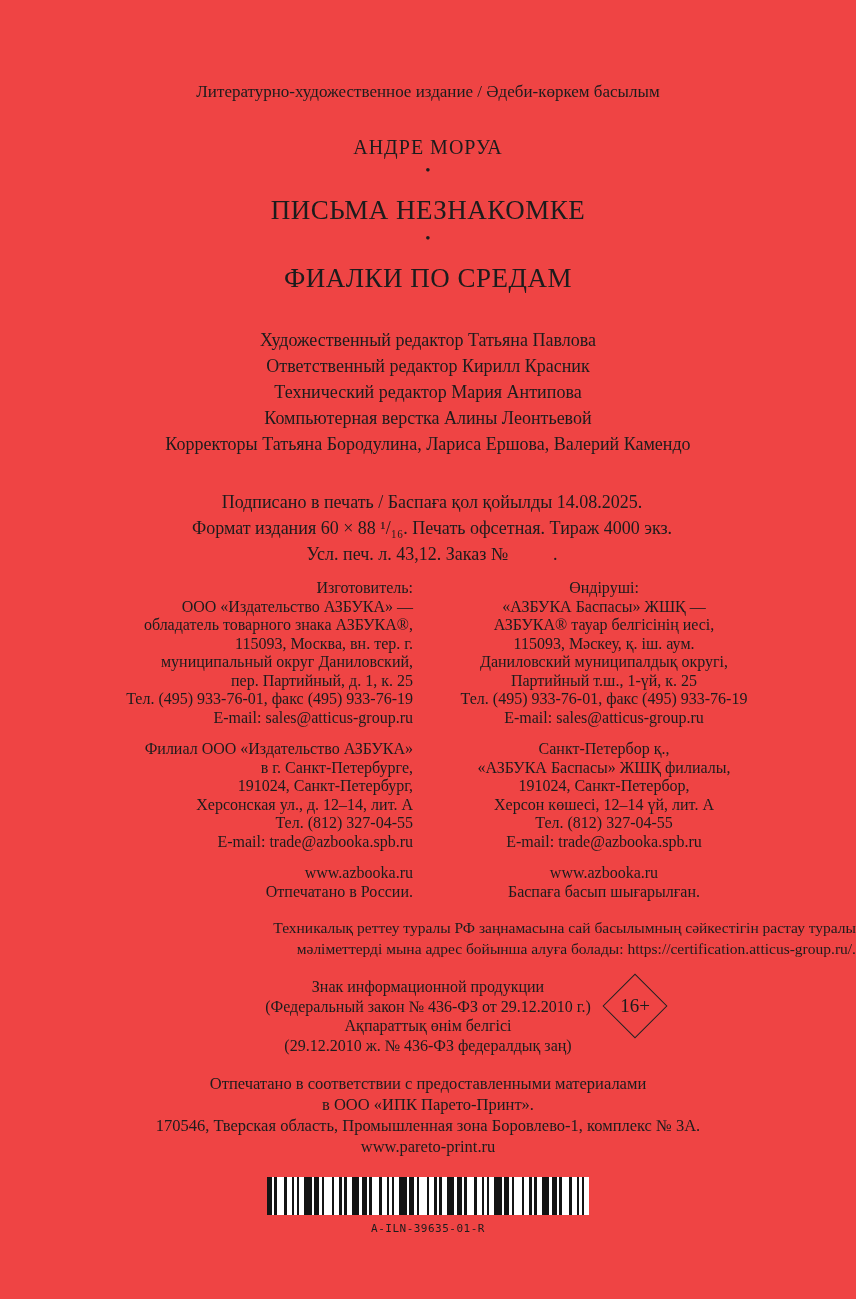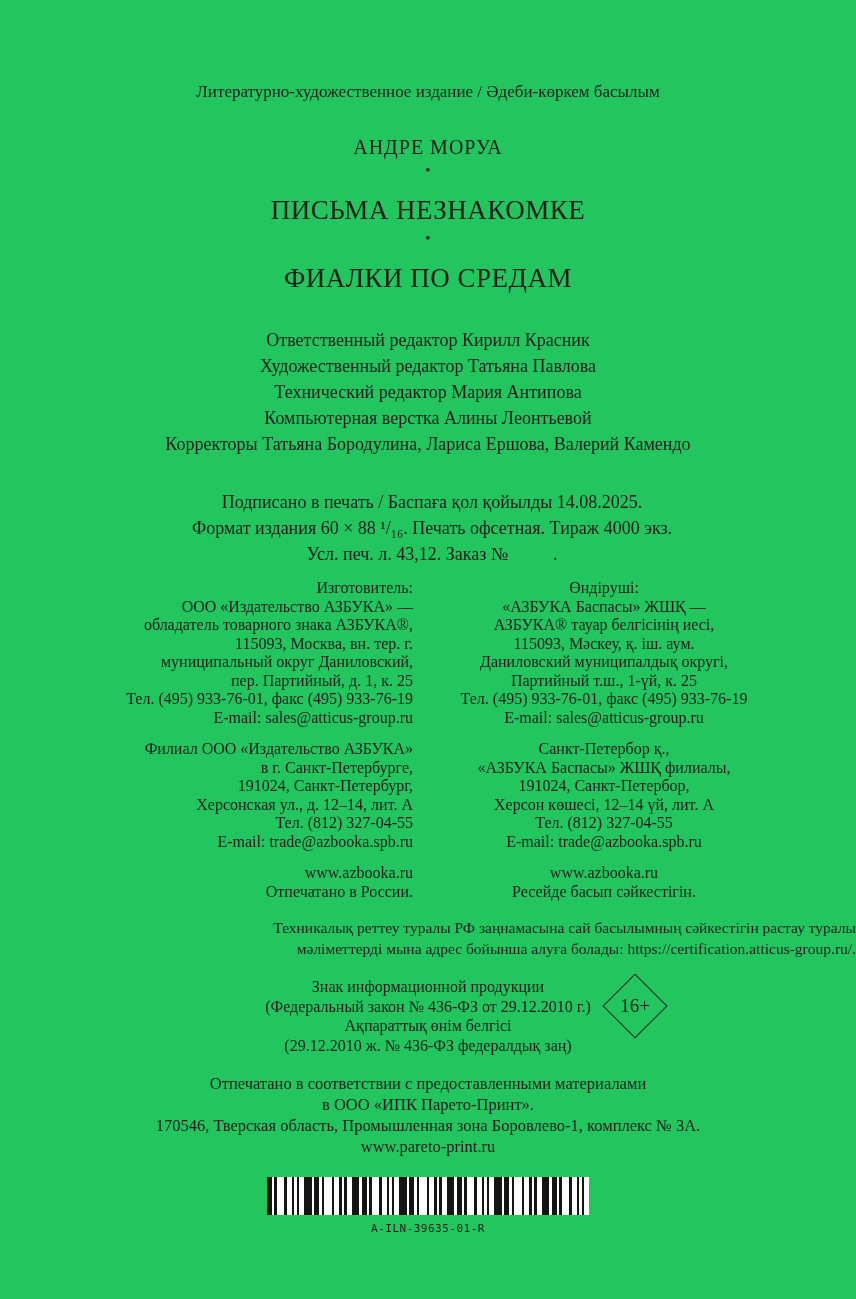--- a/index.html
+++ b/index.html
@@ -1,21 +1,21 @@
 <!DOCTYPE html>
 <html><head>
 <meta charset="utf-8">
 <style>
   html, body { margin: 0; padding: 0; background: #e8e8e8; }
   .page {
     position: relative;
     width: 856px;
     height: 1299px;
     margin: 0 auto;
-    background: #22c55e;
+    background: #ef4444;
     color: #1c1c1c;
     font-family: "Liberation Serif", "DejaVu Serif", serif;
     overflow: hidden;
     box-sizing: border-box;
   }
 
   .edition-line {
     padding-top: 82px;
     text-align: center;
     font-size: 17px;
@@ -90,22 +90,22 @@
 
   <div class="title-block">
     <div class="author">АНДРЕ МОРУА</div>
     <div class="dot">•</div>
     <div class="book-title">ПИСЬМА НЕЗНАКОМКЕ</div>
     <div class="dot">•</div>
     <div class="book-title">ФИАЛКИ ПО СРЕДАМ</div>
   </div>
 
   <div class="staff-block">
+    <div>Художественный редактор Татьяна Павлова</div>
     <div>Ответственный редактор Кирилл Красник</div>
-    <div>Художественный редактор Татьяна Павлова</div>
     <div>Технический редактор Мария Антипова</div>
     <div>Компьютерная верстка Алины Леонтьевой</div>
     <div>Корректоры Татьяна Бородулина, Лариса Ершова, Валерий Камендо</div>
   </div>
 
   <div class="print-info">
     <div>Подписано в печать / Баспаға қол қойылды 14.08.2025.</div>
     <div>Формат издания 60 × 88 ¹/₁₆. Печать офсетная. Тираж 4000 экз.</div>
     <div>Усл. печ. л. 43,12. Заказ №&nbsp;&nbsp;&nbsp;&nbsp;&nbsp;&nbsp;&nbsp;&nbsp;&nbsp; .</div>
   </div>
@@ -149,21 +149,21 @@
       <div class="group">
         <div>Санкт-Петербор қ.,</div>
         <div>«АЗБУКА Баспасы» ЖШҚ филиалы,</div>
         <div>191024, Санкт-Петербор,</div>
         <div>Херсон көшесі, 12–14 үй, лит. А</div>
         <div>Тел. (812) 327-04-55</div>
         <div>E-mail: trade@azbooka.spb.ru</div>
       </div>
       <div class="group">
         <div>www.azbooka.ru</div>
-        <div>Ресейде басып сәйкестігін.</div>
+        <div>Баспаға басып шығарылған.</div>
       </div>
     </div>
   </div>
 
   <div class="certification">
     <div>Техникалық реттеу туралы РФ заңнамасына сай басылымның сәйкестігін растау туралы</div>
     <div>мәліметтерді мына адрес бойынша алуға болады: https://certification.atticus-group.ru/.</div>
   </div>
 
   <div class="age-block">

